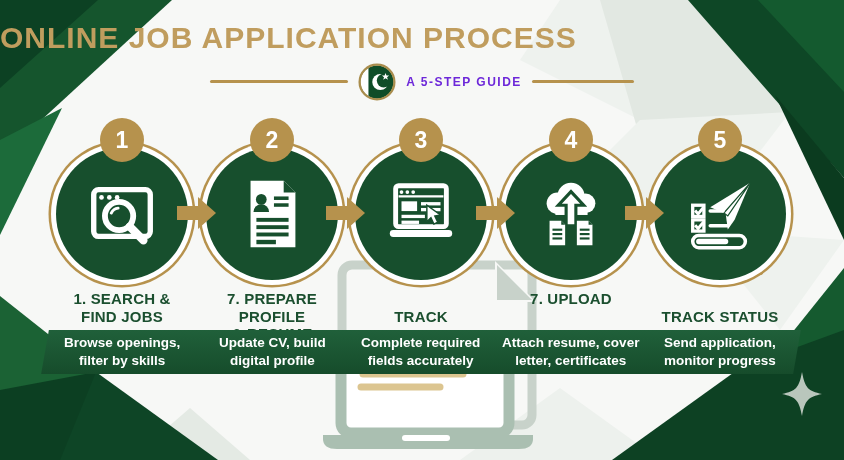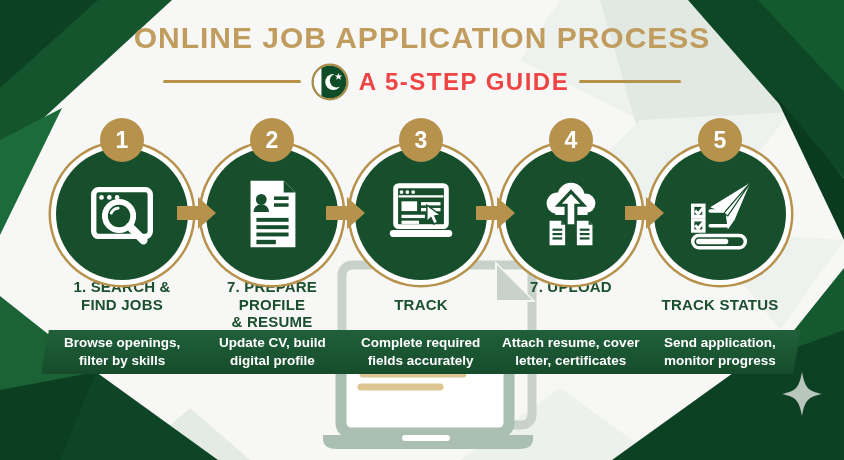--- a/index.html
+++ b/index.html
@@ -5,51 +5,51 @@
   html,body{margin:0;padding:0;background:#dfe5df;}
   .stage{
     position:relative;width:844px;height:460px;overflow:hidden;
     background:#f7f8f6;
     font-family:"Liberation Sans","DejaVu Sans",sans-serif;
   }
   .bg,.wm{position:absolute;left:0;top:0;}
   .bg{z-index:0;}
   .wm{z-index:1;}
   
-  .header{position:absolute;left:0;top:22px;width:100%;text-align:center;z-index:3;}
+  .header{position:absolute;left:0;top:22px;width:100%;text-align:left;z-index:3;}
   .main-title{
     margin:0;font-size:30px;font-weight:800;letter-spacing:1px;
     color:#c09d5e;line-height:1.05;
   }
   .subtitle-row{
     margin-top:9px;display:flex;align-items:center;justify-content:center;gap:10px;
   }
   .rule{height:3px;background:#b6924d;border-radius:2px;display:inline-block;}
   .rule.left{width:138px;}
   .rule.right{width:102px;}
   .flag-badge{width:38px;height:38px;display:inline-block;}
   .subtitle-text{
-    margin:0;font-size:24px;font-weight:800;letter-spacing:1.5px;color:#ef4444;
+    margin:0;font-size:12px;font-weight:800;letter-spacing:1.5px;color:#6d28d9;
   }
   
   .step{position:absolute;top:118px;width:160px;z-index:3;}
   .badge{
     position:absolute;left:50%;top:0;transform:translateX(-50%);
     width:44px;height:44px;border-radius:50%;background:#b6924d;
     color:#ffffff;font-size:23px;font-weight:800;
     display:flex;align-items:center;justify-content:center;z-index:6;
   }
   .circle{
     position:absolute;left:50%;top:30px;transform:translateX(-50%);
     width:132px;height:132px;border-radius:50%;background:#174f2d;
     box-shadow:0 0 0 5px #ffffff,0 0 0 7.5px #b6924d;
     display:flex;align-items:center;justify-content:center;z-index:4;
   }
   .step-title{
-    position:absolute;left:0;top:160px;width:100%;text-align:center;
+    position:absolute;left:0;top:172px;width:100%;text-align:center;
     font-size:15px;line-height:1.18;font-weight:800;color:#1b4f2f;letter-spacing:.2px;
   }
   .banner{
     position:absolute;left:3px;right:3px;top:212px;height:44px;
     background:linear-gradient(180deg,#20603a,#164c2b);
     transform:skewX(-10deg);
     display:flex;align-items:center;justify-content:center;z-index:5;
   }
   .banner-text{
     transform:skewX(10deg);

